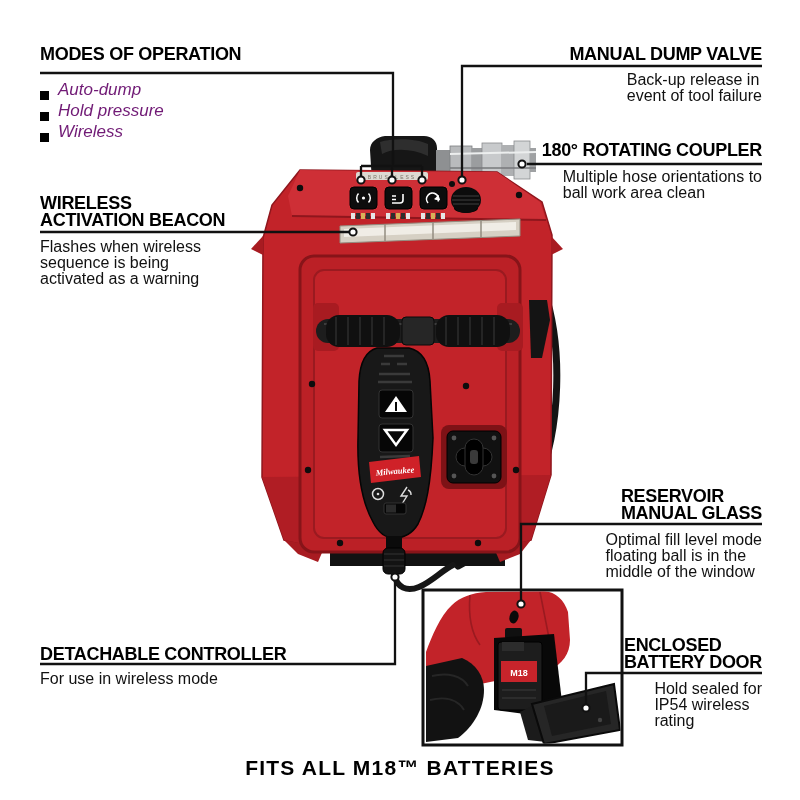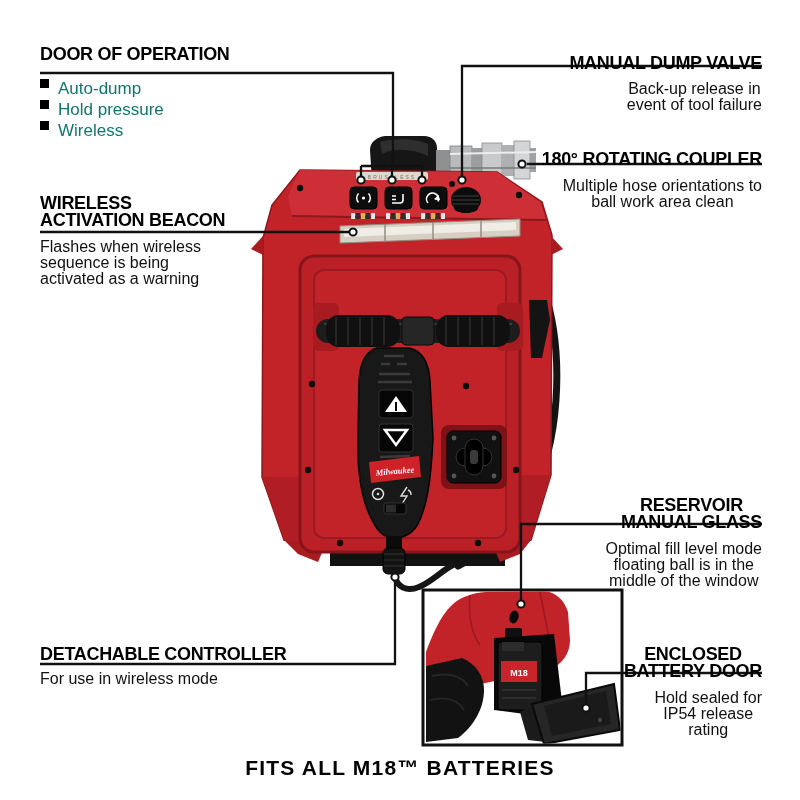--- a/index.html
+++ b/index.html
@@ -3,23 +3,23 @@
 <meta charset="utf-8">
 <style>
   html,body{margin:0;padding:0;background:#fff;}
   .stage{position:relative;width:800px;height:800px;background:#fff;overflow:hidden;
          font-family:"Liberation Sans",sans-serif;color:#000;}
   .stage svg.scene{position:absolute;left:0;top:0;z-index:1;}
   .callout{position:absolute;z-index:2;}
   .c-title{font-weight:bold;font-size:18px;line-height:17px;letter-spacing:-0.3px;white-space:nowrap;color:#000;}
   .c-desc{font-size:16px;line-height:16px;white-space:nowrap;color:#111;}
   .c-desc .dline{display:block;}
-  .right{text-align:center;margin-top:9px;}
+  .right{text-align:left;}
   .bullets{position:absolute;z-index:2;}
-  .bullet-row{display:flex;align-items:flex-start;height:21px;font-size:17px;color:#0f766e;white-space:nowrap;}
+  .bullet-row{display:flex;align-items:flex-end;height:21px;font-size:17px;color:#701a75;white-space:nowrap;font-style:italic;}
   .bullet-sq{width:9px;height:9px;background:#000;margin-right:9px;flex:0 0 auto;}
   .footer{position:absolute;left:0;top:756px;width:800px;text-align:center;z-index:2;
           font-weight:bold;font-size:21px;letter-spacing:1.2px;color:#000;white-space:nowrap;}
 </style>
 </head>
 <body>
 
 <div class="stage">
 
   <svg class="scene" width="800" height="800" viewBox="0 0 800 800">
@@ -259,21 +259,21 @@
       <circle cx="462" cy="180" r="3.6"></circle>
       <circle cx="522" cy="164" r="3.6"></circle>
       <circle cx="353" cy="232" r="3.6"></circle>
       <circle cx="521" cy="604" r="3.6"></circle>
       <circle cx="395" cy="577" r="3.6"></circle>
       <circle cx="586" cy="708" r="3.6"></circle>
     </g>
   </svg>
 
   <div class="callout" style="left:40px;top:46px;">
-    <div class="c-title">DOOR OF OPERATION</div>
+    <div class="c-title">MODES OF OPERATION</div>
   </div>
   <div class="bullets" style="left:40px;top:79px;">
     <div class="bullet-row">
       <span class="bullet-sq"></span>
       <span>Auto-dump</span>
     </div>
     <div class="bullet-row">
       <span class="bullet-sq"></span>
       <span>Hold pressure</span>
     </div>
@@ -325,19 +325,19 @@
   <div class="callout c-desc" style="left:40px;top:671px;">
     <span class="dline">For use in wireless mode</span>
   </div>
 
   <div class="callout right" style="right:38px;top:637px;">
     <div class="c-title">ENCLOSED</div>
     <div class="c-title">BATTERY DOOR</div>
   </div>
   <div class="callout right c-desc" style="right:38px;top:681px;">
     <span class="dline">Hold sealed for</span>
-    <span class="dline">IP54 release</span>
+    <span class="dline">IP54 wireless</span>
     <span class="dline">rating</span>
   </div>
 
   <div class="footer">FITS ALL M18™ BATTERIES</div>
 
 </div>
 
 </body></html>

